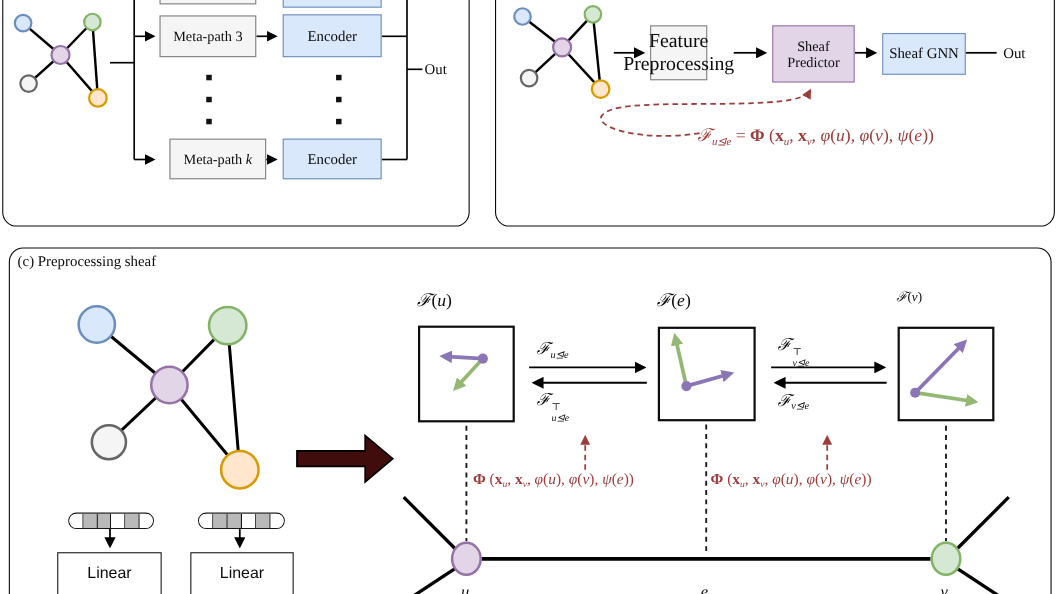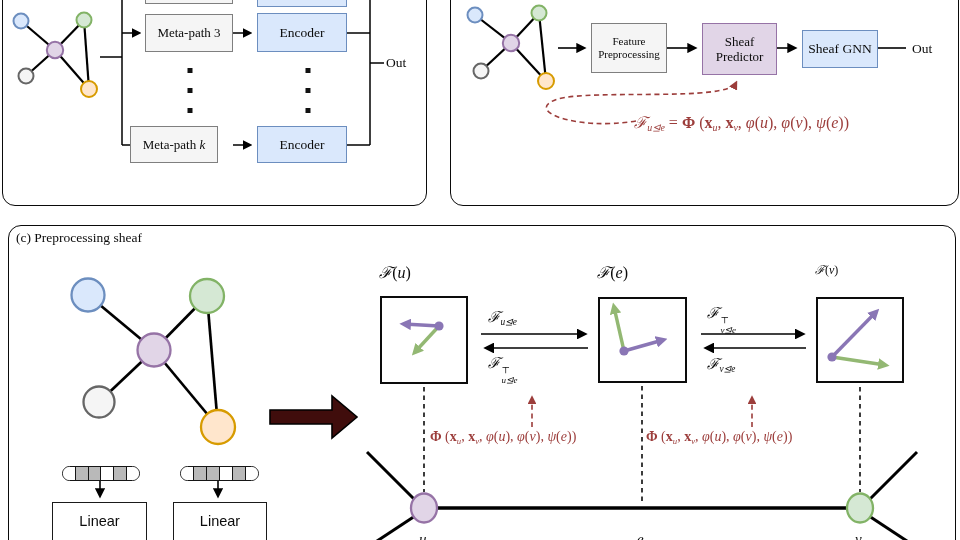--- a/index.html
+++ b/index.html
@@ -189,29 +189,29 @@
 
   <div class="dbox gray" style="left:145px;top:-26px;width:88px;height:30px;"></div>
   <div class="dbox blue" style="left:257px;top:-26px;width:90px;height:33px;"></div>
 
   <div class="dbox gray" style="left:145px;top:14px;width:88px;height:38px;font-size:13px;">
     <span>Meta-path 3</span>
   </div>
   <div class="dbox blue" style="left:257px;top:13px;width:90px;height:39px;font-size:13.5px;">
     <span>Encoder</span>
   </div>
-  <div class="dbox gray" style="left:130px;top:126px;width:88px;height:37px;font-size:13px;">
+  <div class="dbox gray" style="left:154px;top:126px;width:88px;height:37px;font-size:13px;">
     <span><span class="mn">Meta-path </span><span class="mi">k</span></span>
   </div>
   <div class="dbox blue" style="left:257px;top:126px;width:90px;height:37px;font-size:13.5px;">
     <span>Encoder</span>
   </div>
   <div class="lbl" style="left:386px;top:55px;font-size:13.5px;">Out</div>
 
-  <div class="dbox gray" style="left:591px;top:23px;width:76px;height:50px;font-size:11px;">
+  <div class="dbox gray" style="left:591px;top:23px;width:52px;height:50px;font-size:18px;">
     <span>Feature</span>
     <span>Preprocessing</span>
   </div>
   <div class="dbox purp" style="left:702px;top:23px;width:75px;height:52px;font-size:13px;">
     <span>Sheaf</span>
     <span>Predictor</span>
   </div>
   <div class="dbox blue" style="left:802px;top:30px;width:76px;height:38px;font-size:13.5px;">
     <span>Sheaf GNN</span>
   </div>

